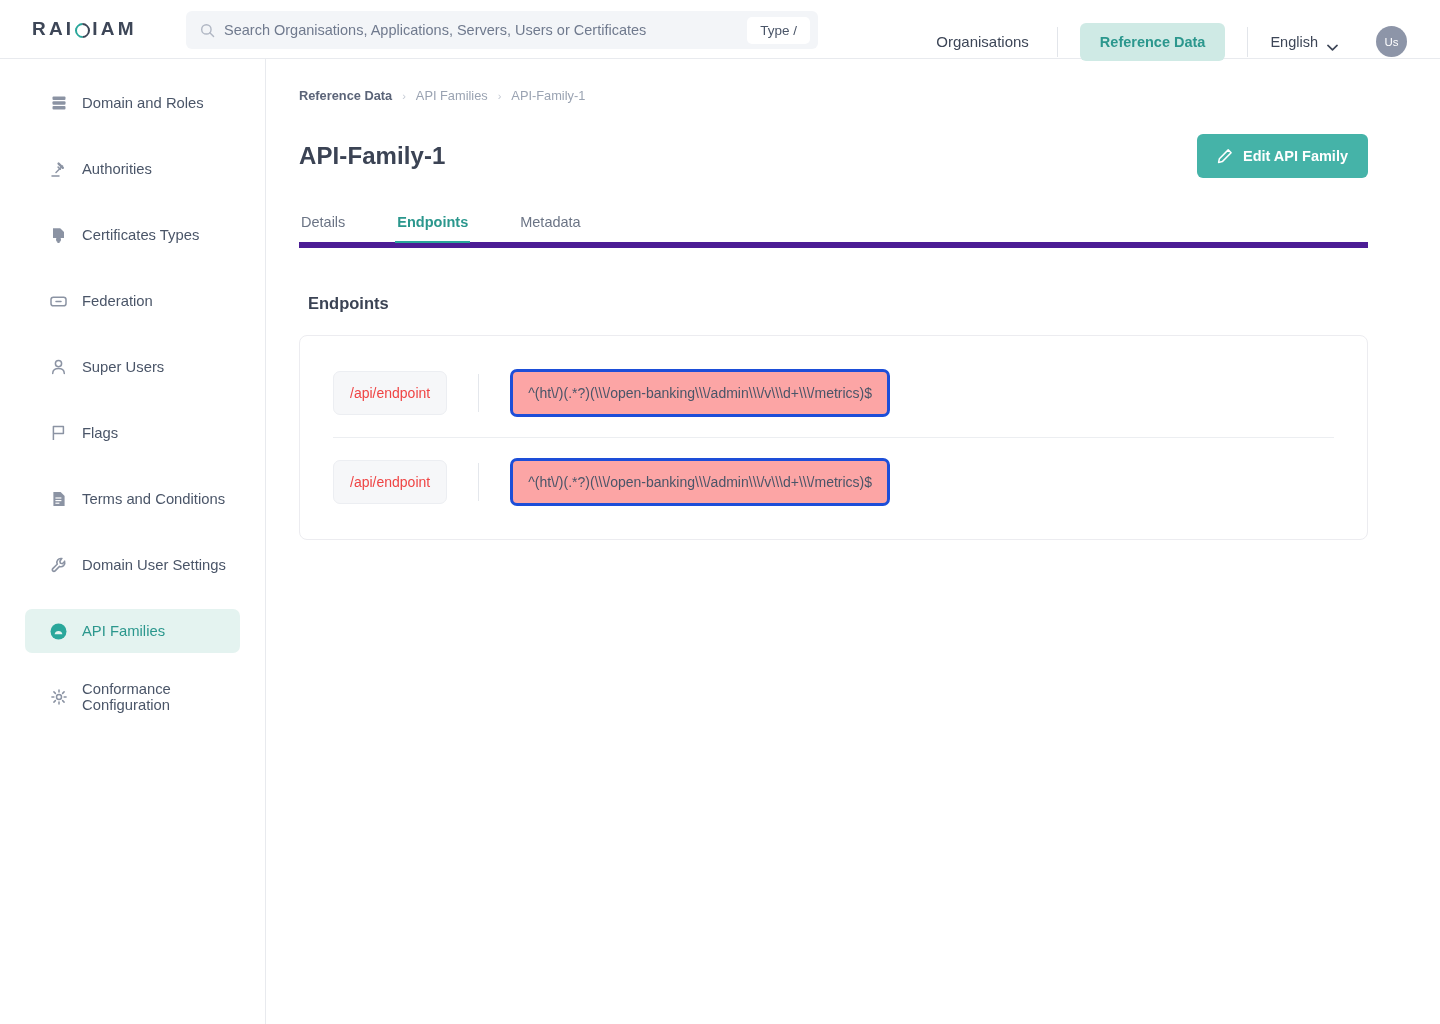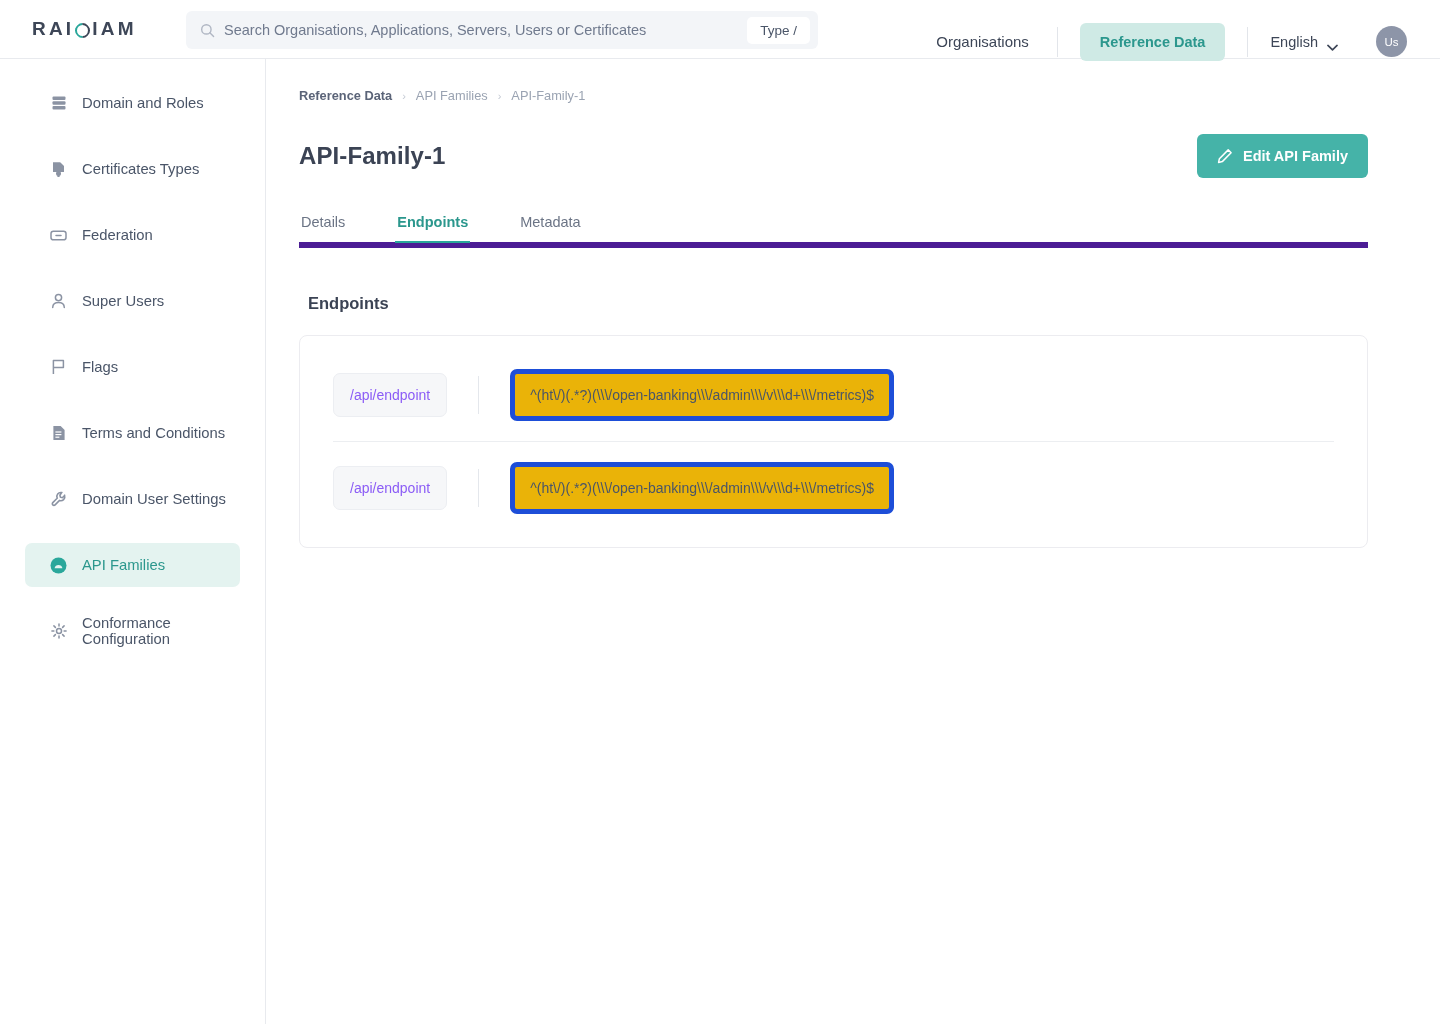--- a/index.html
+++ b/index.html
@@ -175,29 +175,29 @@
     padding: 20px 0;
   }
   .ep-row {
     display: flex; align-items: center;
     padding: 13px 0 13px 33px;
   }
   .chip {
     background: #f6f7f9;
     border: 1px solid #eceef2;
     border-radius: 7px;
-    font-size: 14px; color: #8b5cf6;
+    font-size: 14px; color: #ef4444;
     padding: 13px 16px;
     min-width: 99px;
     text-align: center;
   }
   .v-sep { width: 1px; height: 38px; background: #e4e7ec; margin: 0 31px; }
   .regex-field {
-    background: #eab308;
-    border: 5px solid #1d4ed8;
+    background: #fca5a5;
+    border: 3px solid #1d4ed8;
     border-radius: 7px;
     font-size: 14px; color: #4a5568;
     padding: 13px 15px;
     white-space: nowrap;
   }
   .row-div { height: 1px; background: #eceef1; margin: 7px 33px 7px 33px; }
 </style>
 </head>
 <body>
 
@@ -244,20 +244,31 @@
       <span class="side-ico">
         <svg width="16" height="16" viewBox="0 0 16 16" fill="currentColor">
           <rect x="1.5" y="1.5" width="13" height="3.4" rx="1"></rect>
           <rect x="1.5" y="6.3" width="13" height="3.4" rx="1"></rect>
           <rect x="1.5" y="11.1" width="13" height="3.4" rx="1"></rect>
         </svg>
       </span>
       <span>Domain and Roles</span>
     </div>
 
+    <div class="side-item">
+      <span class="side-ico">
+        <svg width="17" height="17" viewBox="0 0 17 17" fill="none" stroke="currentColor" stroke-width="1.5" stroke-linecap="round">
+          <path d="M2 15h7"></path>
+            <path d="M6 11.5l6.5-6.5"></path>
+          <path d="M8.6 2.6l4.2 4.2" stroke-width="2.4"></path>
+          <path d="M10.3 8.3l-2.2-2.2"></path>
+        </svg>
+      </span>
+      <span>Authorities</span>
+    </div>
 
     <div class="side-item">
       <span class="side-ico">
         <svg width="15" height="16" viewBox="0 0 15 16" fill="currentColor">
           <path d="M2 1.2h7.2L13 4.9V11H2z"></path>
           <circle cx="7.5" cy="12.4" r="2.5"></circle>
           <rect x="6.4" y="13.6" width="2.2" height="2.4"></rect>
         </svg>
       </span>
       <span>Certificates Types</span>

